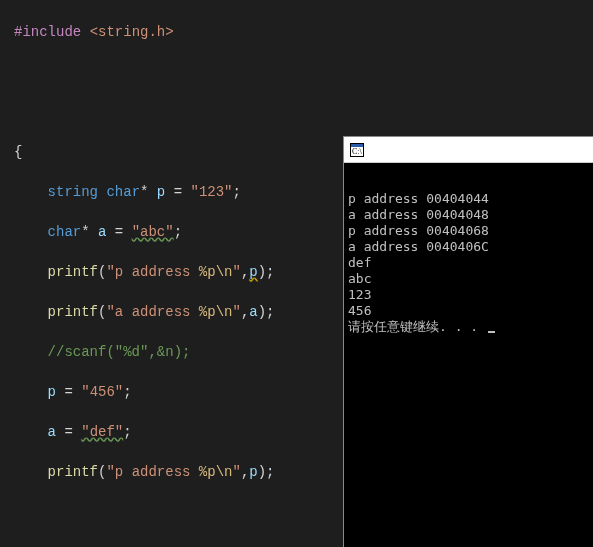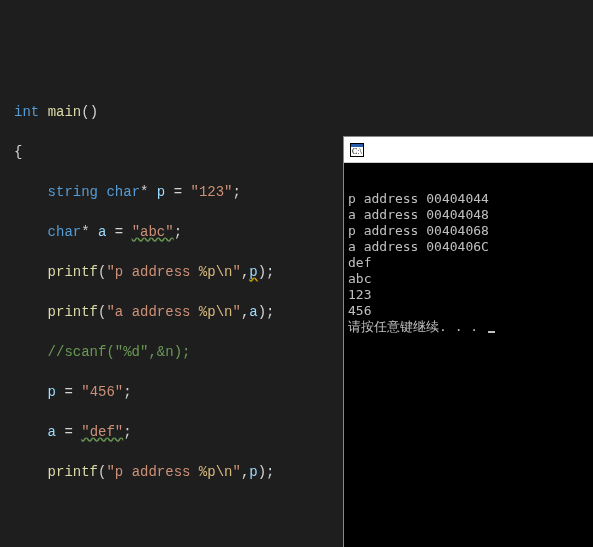--- a/index.html
+++ b/index.html
@@ -63,23 +63,23 @@
     font-size: 13px;
     line-height: 16px;
     white-space: pre;
   }
   .cursor { display:inline-block; width:7px; height:2px; background:#c0c0c0; vertical-align: -2px; margin-left:2px;}
 </style>
 </head>
 <body>
 
 <div class="editor">
+<div class="line"><span class="k-pre">#include</span> <span class="k-inc">&lt;string.h&gt;</span></div>
 <div class="line"> </div>
 <div class="line"> </div>
-<div class="line"><span class="k-type">int</span> <span class="k-func">main</span><span class="k-op">()</span></div>
 <div class="line"><span class="k-op">{</span></div>
 <div class="line">    <span class="k-type">string</span> <span class="k-type">char</span><span class="k-op">*</span> <span class="k-var">p</span> <span class="k-op">=</span> <span class="k-str">"123"</span><span class="k-op">;</span></div>
 <div class="line">    <span class="k-type">char</span><span class="k-op">*</span> <span class="k-var">a</span> <span class="k-op">=</span> <span class="k-str squiggle">"abc"</span><span class="k-op">;</span></div>
 <div class="line">    <span class="k-func">printf</span><span class="k-op">(</span><span class="k-str">"p address </span><span class="k-esc">%p</span><span class="k-esc">\n</span><span class="k-str">"</span><span class="k-op">,</span><span class="k-var squiggle-y">p</span><span class="k-op">);</span></div>
 <div class="line">    <span class="k-func">printf</span><span class="k-op">(</span><span class="k-str">"a address </span><span class="k-esc">%p</span><span class="k-esc">\n</span><span class="k-str">"</span><span class="k-op">,</span><span class="k-var">a</span><span class="k-op">);</span></div>
 <div class="line">    <span class="k-comm">//scanf("%d",&amp;n);</span></div>
 <div class="line">    <span class="k-var">p</span> <span class="k-op">=</span> <span class="k-str">"456"</span><span class="k-op">;</span></div>
 <div class="line">    <span class="k-var">a</span> <span class="k-op">=</span> <span class="k-str squiggle">"def"</span><span class="k-op">;</span></div>
 <div class="line">    <span class="k-func">printf</span><span class="k-op">(</span><span class="k-str">"p address </span><span class="k-esc">%p</span><span class="k-esc">\n</span><span class="k-str">"</span><span class="k-op">,</span><span class="k-var">p</span><span class="k-op">);</span></div>
 

